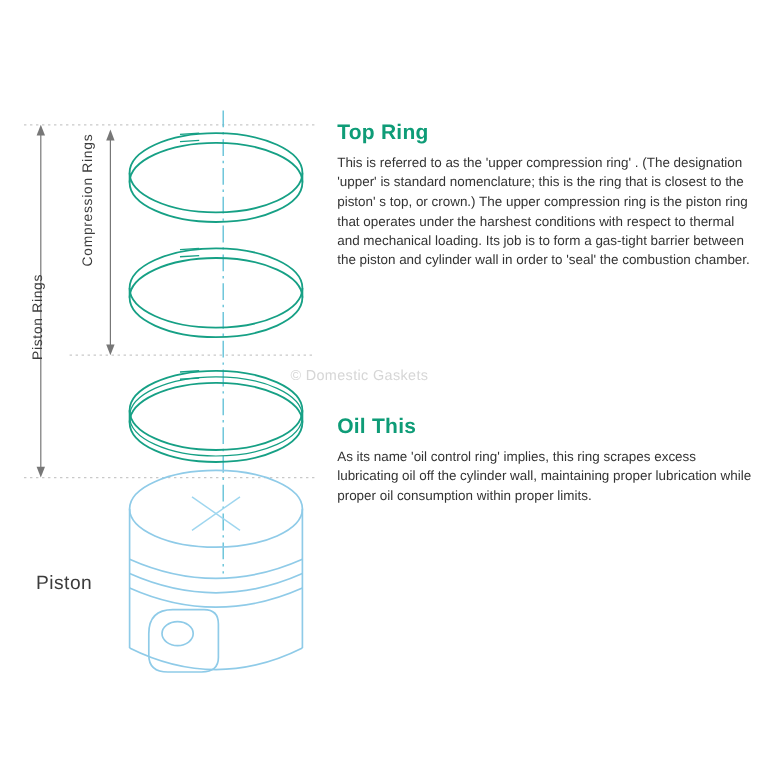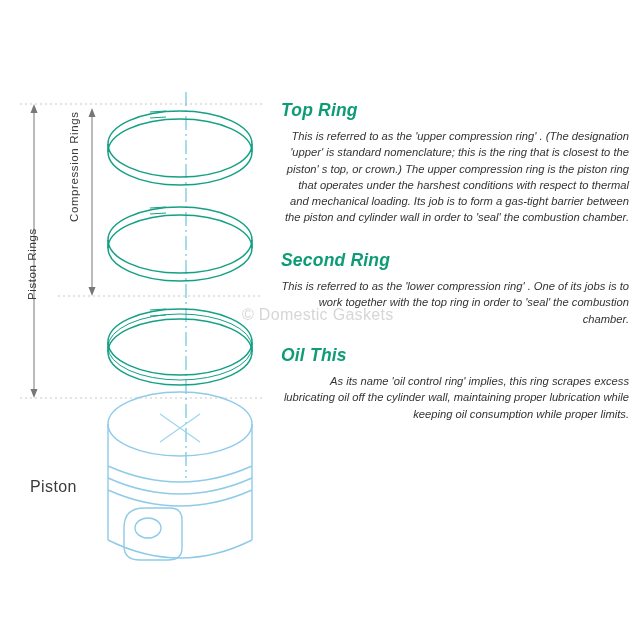--- a/index.html
+++ b/index.html
@@ -63,50 +63,49 @@
     color: #3c3c3c;
   }
 
   
   .text-col {
     position: absolute;
     left: 281px;
     top: 0;
     width: 359px;
     height: 639px;
-    font-style: italic;
   }
   .section {
     position: absolute;
     width: 348px;
   }
   .sec-title {
     font-size: 17.5px;
     font-weight: bold;
     color: #0e9c77;
     margin: 0 0 7px 0;
     letter-spacing: 0.2px;
   }
   .sec-body {
     font-size: 11.2px;
     line-height: 16.3px;
     color: #333333;
     margin: 0;
-    text-align: right;
+    text-align: left;
   }
   #sec-top { top: 100px; }
   #sec-second { top: 250px; }
   #sec-oil { top: 345px; }
 
   
   #watermark {
     position: absolute;
     left: 242px;
     top: 306px;
-    font-size: 16px;
+    font-size: 12px;
     color: #cfcfcf;
     opacity: .85;
     letter-spacing: .3px;
     white-space: nowrap;
     pointer-events: none;
   }
 </style>
 </head>
 <body>
 
@@ -194,25 +193,21 @@
     <div id="piston-label">Piston</div>
   </div>
 
   <div class="text-col">
 
     <div class="section" id="sec-top">
       <h2 class="sec-title">Top Ring</h2>
       <p class="sec-body">This is referred to as the 'upper compression ring' . (The designation 'upper' is standard nomenclature; this is the ring that is closest to the piston' s top, or crown.) The upper compression ring is the piston ring that operates under the harshest  conditions with respect to thermal and mechanical loading. Its job is to form a gas-tight barrier between the piston and cylinder wall in order to 'seal' the combustion chamber.</p>
     </div>
 
-    <div class="section" id="sec-second">
-      <h2 class="sec-title">Second Ring</h2>
-      <p class="sec-body">This is referred to as the 'lower compression ring' . One of its jobs is to work together with the top ring in order to 'seal' the combustion chamber.</p>
-    </div>
 
     <div class="section" id="sec-oil">
       <h2 class="sec-title">Oil This</h2>
-      <p class="sec-body">As its name 'oil control ring' implies, this ring scrapes excess lubricating oil off the cylinder wall, maintaining proper lubrication while keeping oil consumption while proper limits.</p>
+      <p class="sec-body">As its name 'oil control ring' implies, this ring scrapes excess lubricating oil off the cylinder wall, maintaining proper lubrication while proper oil consumption within proper limits.</p>
     </div>
   </div>
 
   <div id="watermark">© Domestic Gaskets</div>
 </div>
 
 </body></html>

